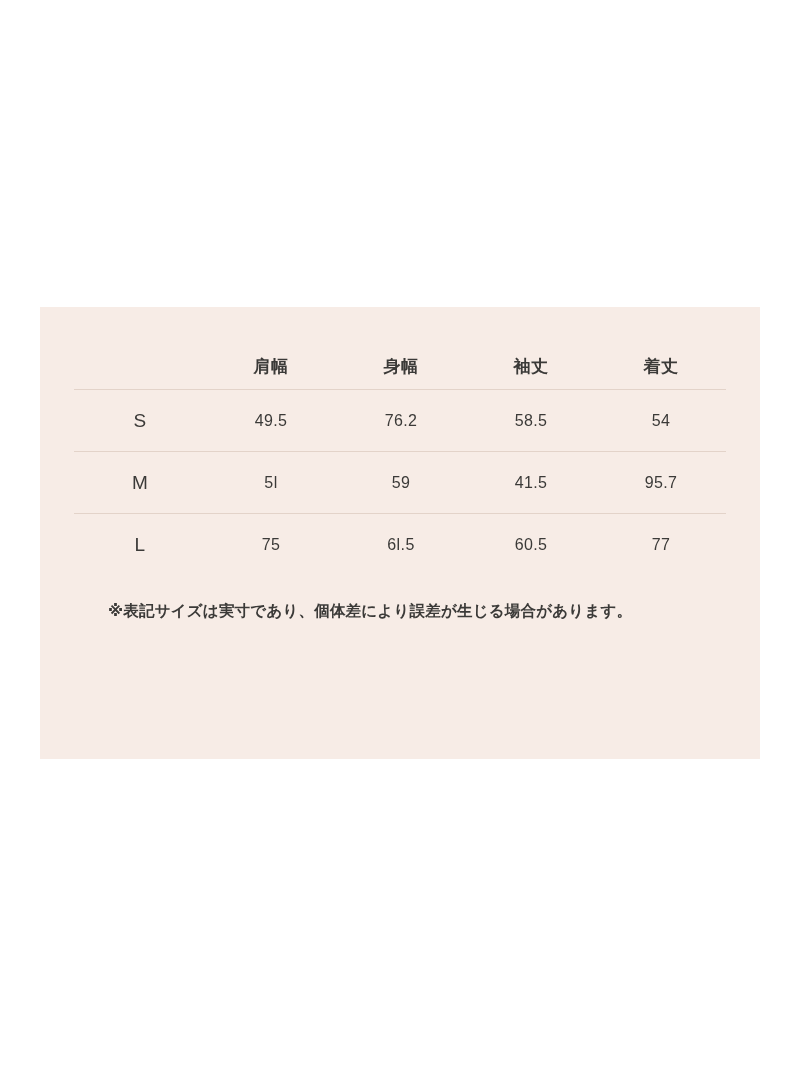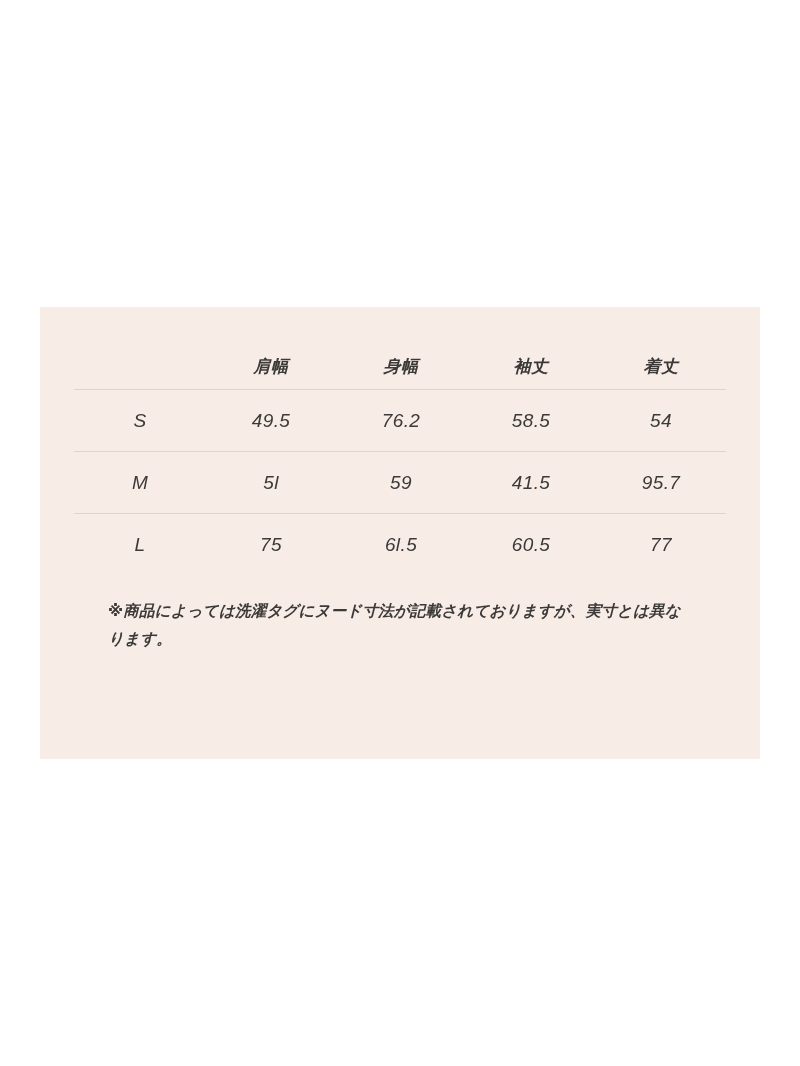--- a/index.html
+++ b/index.html
@@ -11,21 +11,20 @@
     height: 1066px;
     background: #ffffff;
     font-family: "Liberation Sans", "DejaVu Sans", sans-serif;
     overflow: hidden;
   }
 
   .page {
     position: relative;
     width: 800px;
     height: 886px;
-    font-style: italic;
   }
 
   .size-panel {
     position: absolute;
     left: 40px;
     top: 307px;
     width: 720px;
     height: 452px;
     background: #f7ece6;
     box-sizing: border-box;
@@ -60,21 +59,21 @@
   table.size-table thead th.corner {
     width: 132px;
   }
 
   table.size-table tbody tr {
     border-top: 1px solid #e3d3c9;
   }
 
   table.size-table tbody td {
     height: 61px;
-    font-size: 19px;
+    font-size: 16px;
     vertical-align: middle;
     letter-spacing: 0.4px;
   }
 
   table.size-table tbody td.size-label {
     font-size: 19px;
     width: 132px;
   }
 
   .notes {
@@ -128,19 +127,19 @@
             <td class="size-label">L</td>
             <td>75</td>
             <td>6l.5</td>
             <td>60.5</td>
             <td>77</td>
           </tr>
         </tbody>
       </table>
 
       <div class="notes">
-        <p>※商品によっては洗濯タグにヌード寸法が記載されておりますが、実寸とは異なります。</p>
+        <p>※表記サイズは実寸であり、個体差により誤差が生じる場合があります。</p>
       </div>
 
     </div>
   </div>
 
 </div>
 
 </body></html>

